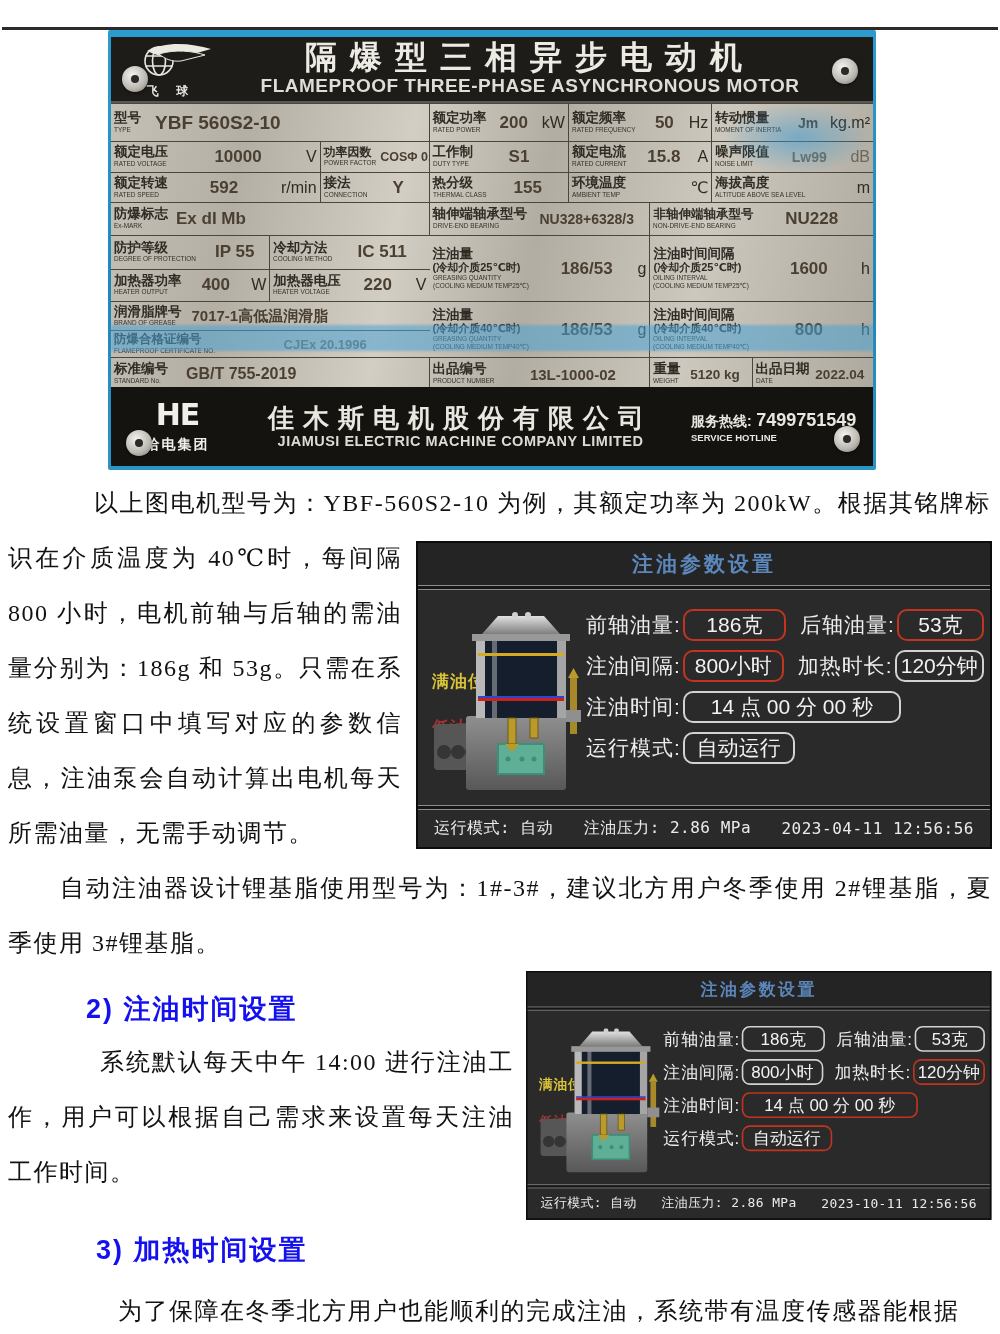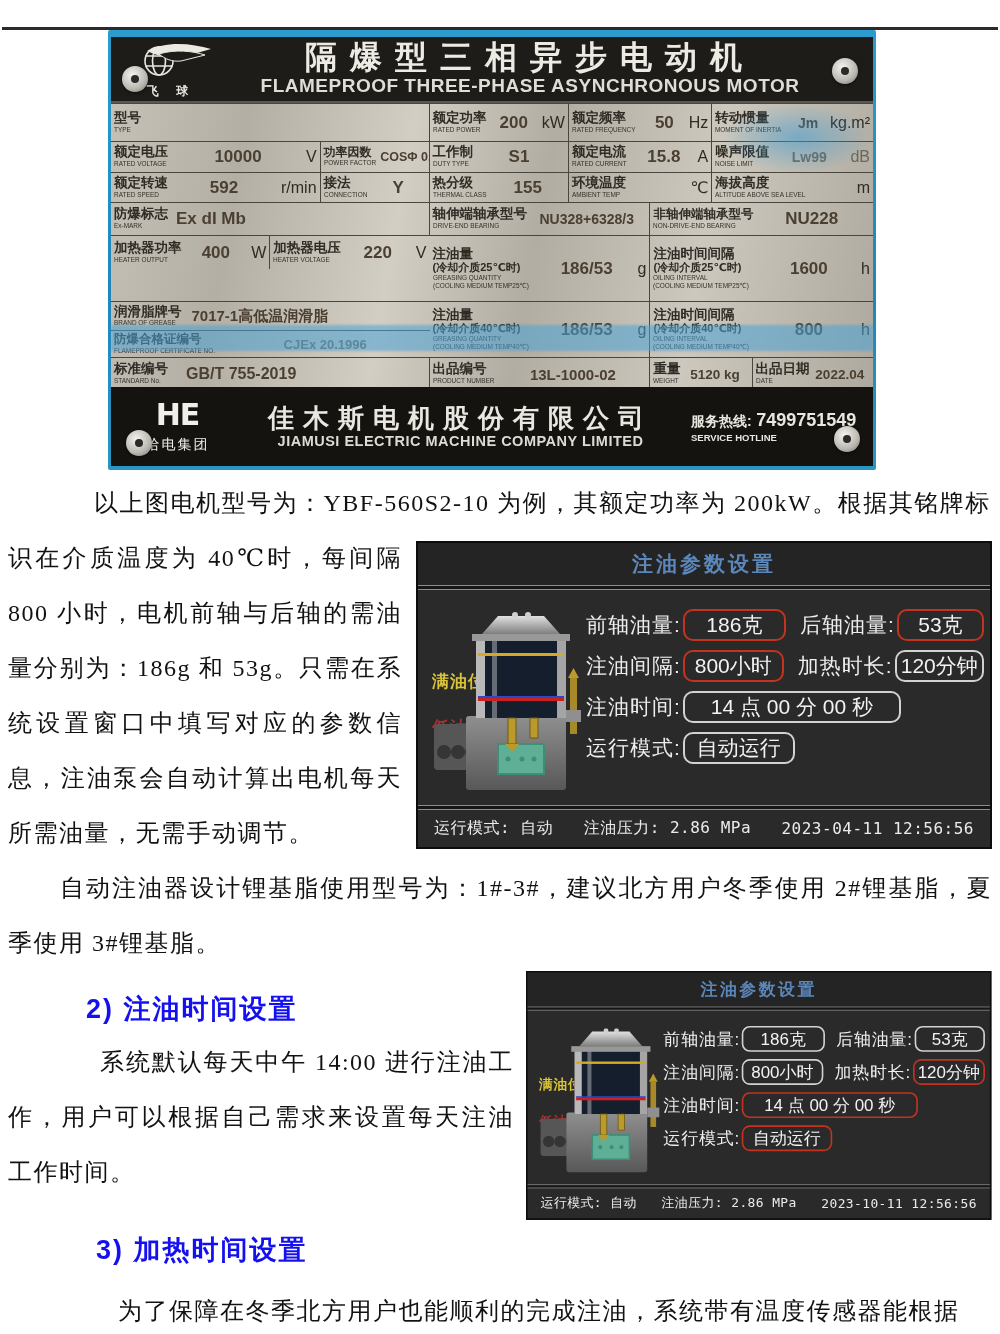--- a/index.html
+++ b/index.html
@@ -30,21 +30,21 @@
   .ncn{font-size:13.5px;font-weight:bold;color:#2f2b25;line-height:1.1;white-space:nowrap;}
   .ncn2{font-size:11px;font-weight:bold;color:#2f2b25;line-height:1.1;white-space:nowrap;}
   .nen{font-size:7px;color:#33302a;line-height:1.2;white-space:nowrap;transform:scaleX(.92);transform-origin:left;}
   .nval{flex:1;text-align:center;font-size:17px;font-weight:bold;color:#4a3f30;white-space:nowrap;}
   .nunit{font-size:16px;font-weight:normal;color:#2f2b25;white-space:nowrap;padding-left:1px;}
   .np-foot{position:absolute;left:0;right:0;bottom:0;top:350px;background:#15130f;
            display:flex;align-items:center;padding:8px 14px;box-sizing:border-box;}
   .hef-logo{width:105px;text-align:center;color:#f0efe9;}
   .hef-he{font-size:30px;font-weight:bold;letter-spacing:-1px;line-height:1;
           font-family:"DejaVu Sans",sans-serif;}
-  .hef-cn{font-size:14px;font-weight:normal;letter-spacing:2px;margin-top:6px;}
+  .hef-cn{font-size:14px;font-weight:bold;letter-spacing:2px;margin-top:6px;}
   .hef-co{flex:1;text-align:center;}
   .hef-co-cn{font-size:26px;font-weight:bold;color:#e9e7e0;letter-spacing:9px;line-height:1.1;}
   .hef-co-en{font-size:14.5px;font-weight:bold;color:#dddbd3;letter-spacing:.5px;}
   .hef-hot{width:168px;color:#e9e7e0;line-height:1.2;}
   .hef-hot-cn{font-size:14px;font-weight:bold;}
   .hef-hot-num{font-size:18px;font-weight:bold;}
   .hef-hot-en{font-size:9.5px;font-weight:bold;}
   .blue-stripe{position:absolute;left:0;right:0;top:288px;height:26px;
                background:rgba(72,163,214,.55);filter:blur(1px);}
   .blue-smear{position:absolute;right:0;top:66px;width:150px;height:70px;border-radius:50%;
@@ -121,20 +121,21 @@
       </div>
 
       <div class="np-grid">
 
         <div class="nr" style="height:38px">
           <div class="nc" style="width:41.8%">
             <div class="nlbl">
                 <div class="ncn">型号</div>
                 <div class="nen">TYPE</div>
               </div>
+            <div class="nval" style="text-align:left;padding-left:14px;font-size:19px">YBF 560S2-10</div>
           </div>
           <div class="nc" style="width:18.3%">
             <div class="nlbl">
                 <div class="ncn">额定功率</div>
                 <div class="nen">RATED POWER</div>
               </div>
             <div class="nval">200</div>
             <div class="nunit">kW</div>
           </div>
           <div class="nc" style="width:18.8%">
@@ -256,20 +257,36 @@
             <div class="nlbl">
                 <div class="ncn" style="font-size:12.5px">非轴伸端轴承型号</div>
                 <div class="nen">NON-DRIVE-END BEARING</div>
               </div>
             <div class="nval">NU228</div>
           </div>
         </div>
 
         <div class="nr" style="height:66px">
           <div class="nc-stack" style="width:41.8%">
+            <div class="nr" style="height:33px">
+              <div class="nc" style="width:50%">
+                <div class="nlbl">
+                    <div class="ncn">防护等级</div>
+                    <div class="nen">DEGREE OF PROTECTION</div>
+                  </div>
+                <div class="nval">IP 55</div>
+              </div>
+              <div class="nc" style="width:50%">
+                <div class="nlbl">
+                    <div class="ncn">冷却方法</div>
+                    <div class="nen">COOLING METHOD</div>
+                  </div>
+                <div class="nval">IC 511</div>
+              </div>
+            </div>
             <div class="nr" style="height:33px">
               <div class="nc" style="width:50%">
                 <div class="nlbl">
                     <div class="ncn">加热器功率</div>
                     <div class="nen">HEATER OUTPUT</div>
                   </div>
                 <div class="nval">400</div>
                 <div class="nunit">W</div>
               </div>
               <div class="nc" style="width:50%">

